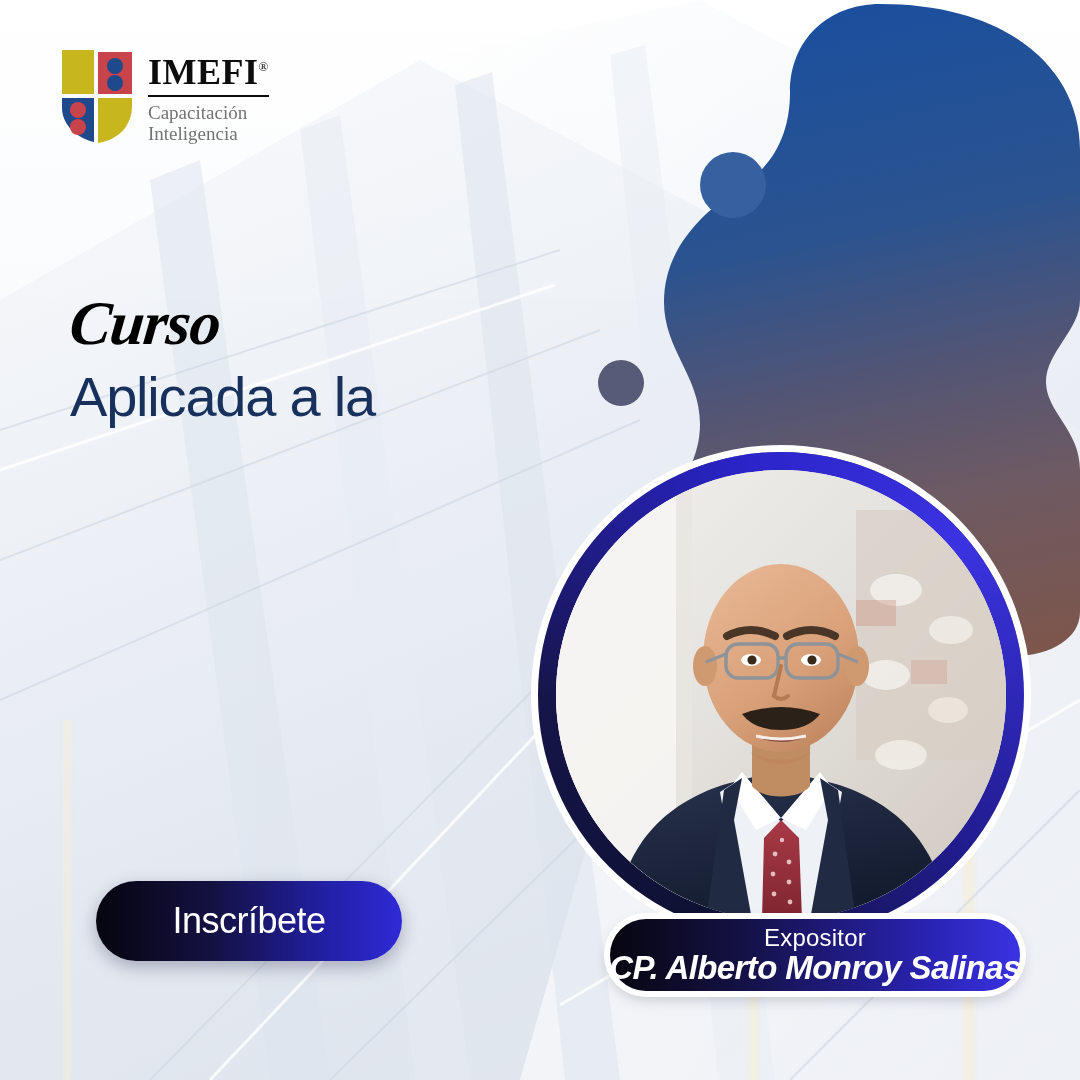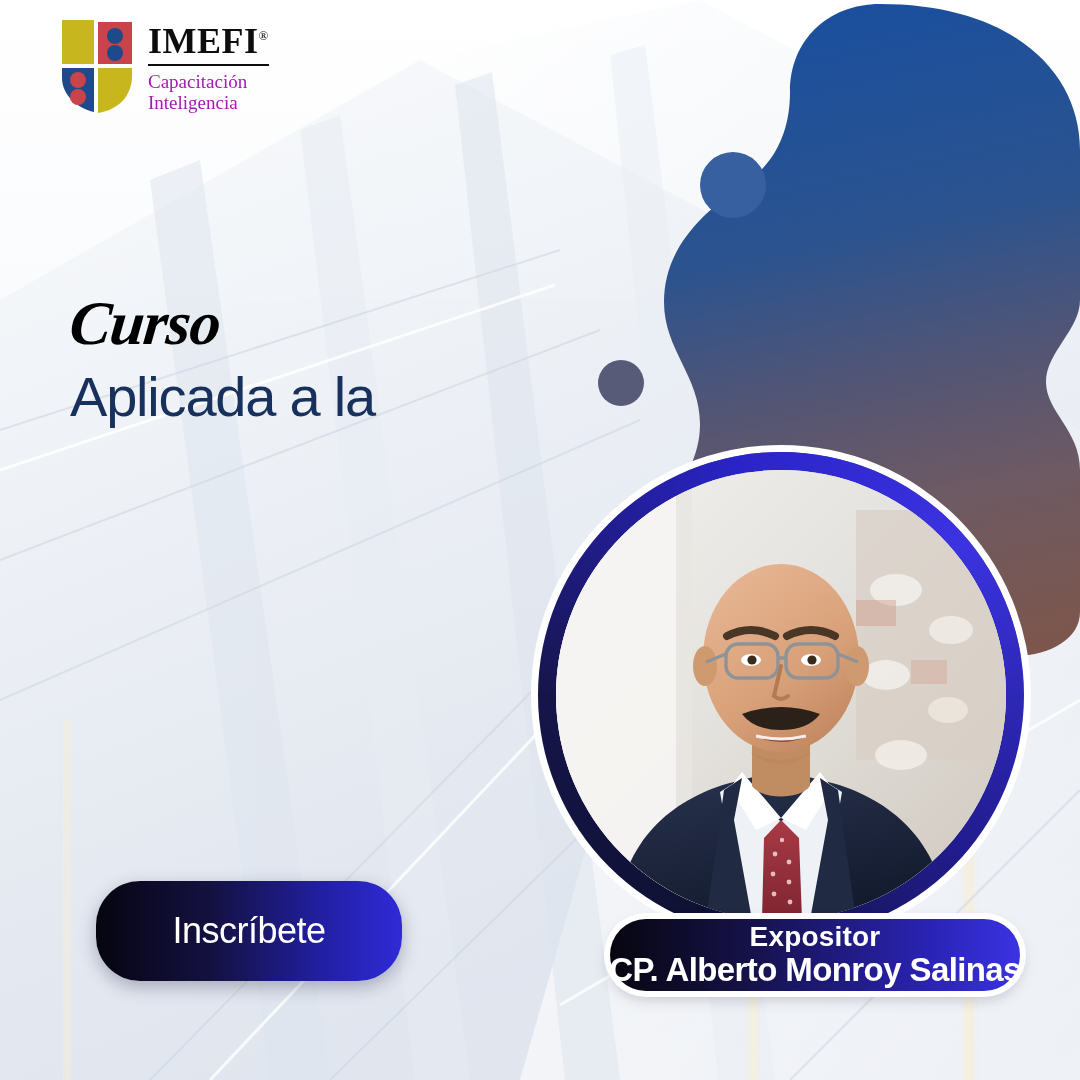--- a/index.html
+++ b/index.html
@@ -12,66 +12,66 @@
 
   
   .bg-photo{position:absolute;inset:0;overflow:hidden;background:
       linear-gradient(160deg,#fdfdfe 0%,#f2f4f8 38%,#eef1f6 62%,#f7f8fa 100%);}
   .bg-photo .sky{position:absolute;left:0;top:0;width:1080px;height:300px;
       background:linear-gradient(180deg,#ffffff 0%,#fafbfd 100%);}
   .blob-dot{position:absolute;left:700px;top:152px;width:66px;height:66px;border-radius:50%;
       background:#36609f;}
 
   
-  .logo{position:absolute;left:60px;top:17px;display:flex;align-items:flex-end;gap:14px;}
+  .logo{position:absolute;left:60px;top:48px;display:flex;align-items:center;gap:14px;}
   .shield{width:74px;height:96px;}
   .logo-text{padding-top:6px;}
   .logo-title{font-family:"Liberation Serif",serif;font-size:36px;font-weight:700;
       letter-spacing:.5px;color:#0d0d0d;line-height:1;position:relative;display:inline-block;}
   .logo-title .reg{font-size:13px;vertical-align:super;font-weight:400;}
   .logo-rule{height:2px;background:#0d0d0d;margin:5px 0 5px 0;width:100%;}
-  .logo-sub{font-family:"Liberation Serif",serif;font-size:19px;line-height:1.12;color:#a21caf;}
+  .logo-sub{font-family:"Liberation Serif",serif;font-size:19px;line-height:1.12;color:#737373;}
 
   
   .headline{position:absolute;left:70px;top:296px;width:640px;}
   .kicker{font-family:"Liberation Serif",serif;font-style:italic;font-weight:700;
       font-size:62px;line-height:.9;color:#000000;letter-spacing:-1px;
       transform:skewX(-6deg);display:inline-block;}
   .title{font-size:88px;font-weight:700;line-height:.93;color:#152449;
       letter-spacing:-3px;margin-top:18px;}
   .title .l2{display:block;}
   .subtitle{font-size:56px;font-weight:400;line-height:1.04;color:#17305c;
       letter-spacing:-1.2px;margin-top:16px;}
   .subtitle .s2{display:block;}
 
   .accent-dot{position:absolute;left:598px;top:360px;width:46px;height:46px;border-radius:50%;
       background:#575b77;}
 
   
-  .cta{position:absolute;left:96px;top:881px;width:306px;height:100px;border-radius:44px;
+  .cta{position:absolute;left:96px;top:881px;width:306px;height:80px;border-radius:44px;
       background:linear-gradient(90deg,#06050f 0%,#141142 38%,#2320a8 76%,#2f2ad6 100%);
       display:flex;align-items:center;justify-content:center;
       box-shadow:0 6px 18px rgba(12,10,50,.28);cursor:pointer;}
   .cta span{color:#ffffff;font-size:36px;font-weight:500;letter-spacing:-.5px;}
 
   
   .portrait{position:absolute;left:538px;top:452px;width:486px;height:486px;border-radius:50%;
       padding:0;box-sizing:border-box;}
   .portrait .ring{position:absolute;inset:0;border-radius:50%;
       background:conic-gradient(from 200deg,#0f1133 0deg,#16154a 70deg,#2a24c8 150deg,#3b33e0 210deg,#211c8e 290deg,#0f1133 360deg);
       box-shadow:0 0 0 7px #ffffff;}
   .portrait .photo{position:absolute;inset:18px;border-radius:50%;overflow:hidden;background:#e9e7e4;}
 
   
   .badge{position:absolute;left:610px;top:919px;width:410px;height:72px;border-radius:38px;
       background:linear-gradient(90deg,#07060f 0%,#141145 32%,#2a23b4 78%,#3a33e2 100%);
       box-shadow:0 0 0 6px #ffffff, 0 6px 16px rgba(10,10,40,.25);
       display:flex;flex-direction:column;align-items:center;justify-content:center;}
-  .badge .role{color:#ffffff;font-size:28px;font-weight:700;line-height:1.05;letter-spacing:.2px;}
-  .badge .name{color:#ffffff;font-size:33px;font-weight:700;line-height:1.08;letter-spacing:-.6px;white-space:nowrap;}
+  .badge .role{color:#ffffff;font-size:24px;font-weight:400;line-height:1.05;letter-spacing:.2px;}
+  .badge .name{color:#ffffff;font-size:33px;font-weight:700;line-height:1.08;letter-spacing:-.6px;white-space:nowrap;font-style:italic;}
 </style>
 </head>
 <body>
 
 <div id="poster">
 
   <div class="bg-photo">
     <div class="sky"></div>
     <svg width="1080" height="1080" viewBox="0 0 1080 1080" style="position:absolute;inset:0;">
       <defs>

